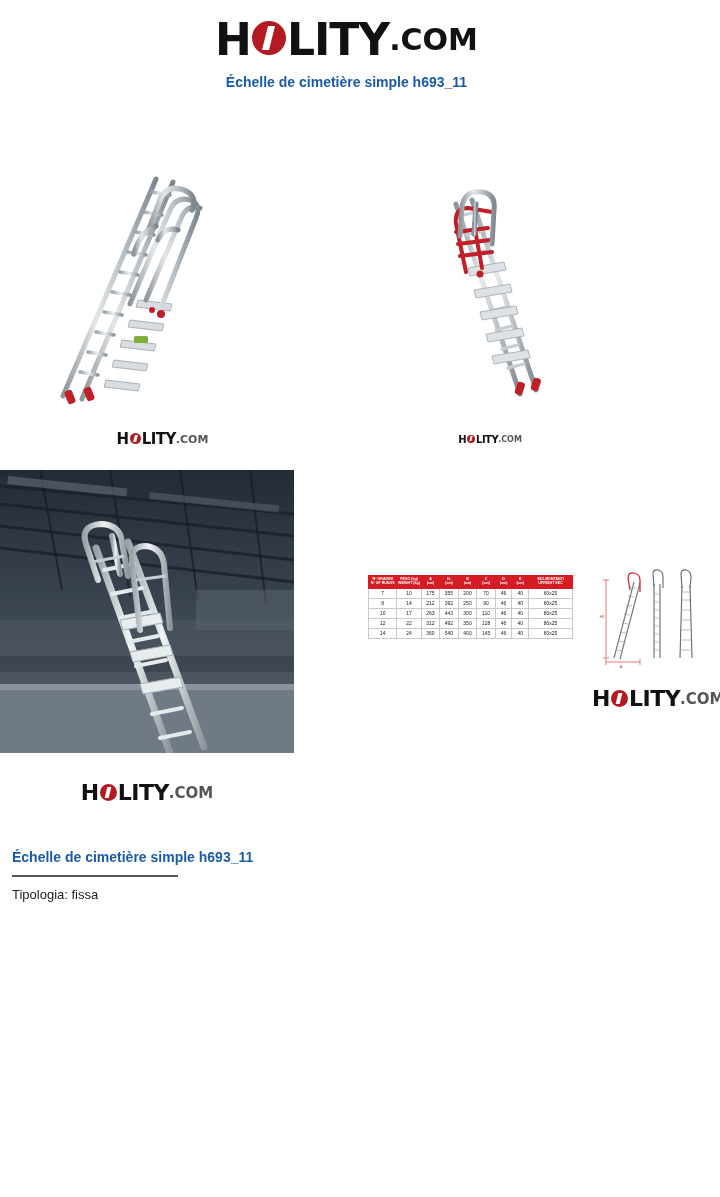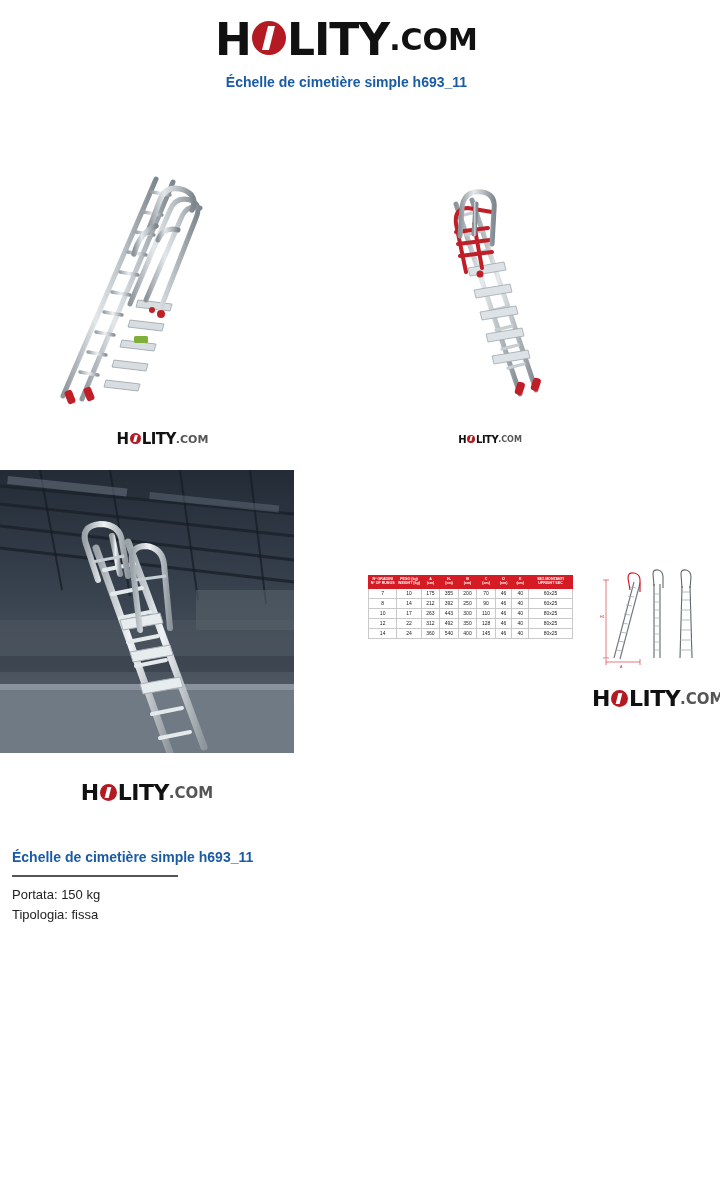--- a/index.html
+++ b/index.html
@@ -573,17 +573,16 @@
 
   <div style="position:absolute; left:592px; top:688px; width:120px; text-align:center;">
     <span class="mini-logo ml-20">
       <span class="big">H</span><span class="odot"></span><span class="big">LITY</span><span class="com">.COM</span>
     </span>
   </div>
 
   <div class="info-block">
     <div class="info-title">Échelle de cimetière simple h693_11</div>
     <hr class="info-rule">
-    <div class="info-line">Portata: 150 kg</div>
     <div class="info-line">Tipologia: fissa</div>
   </div>
 
 </div>
 
 </body></html>

